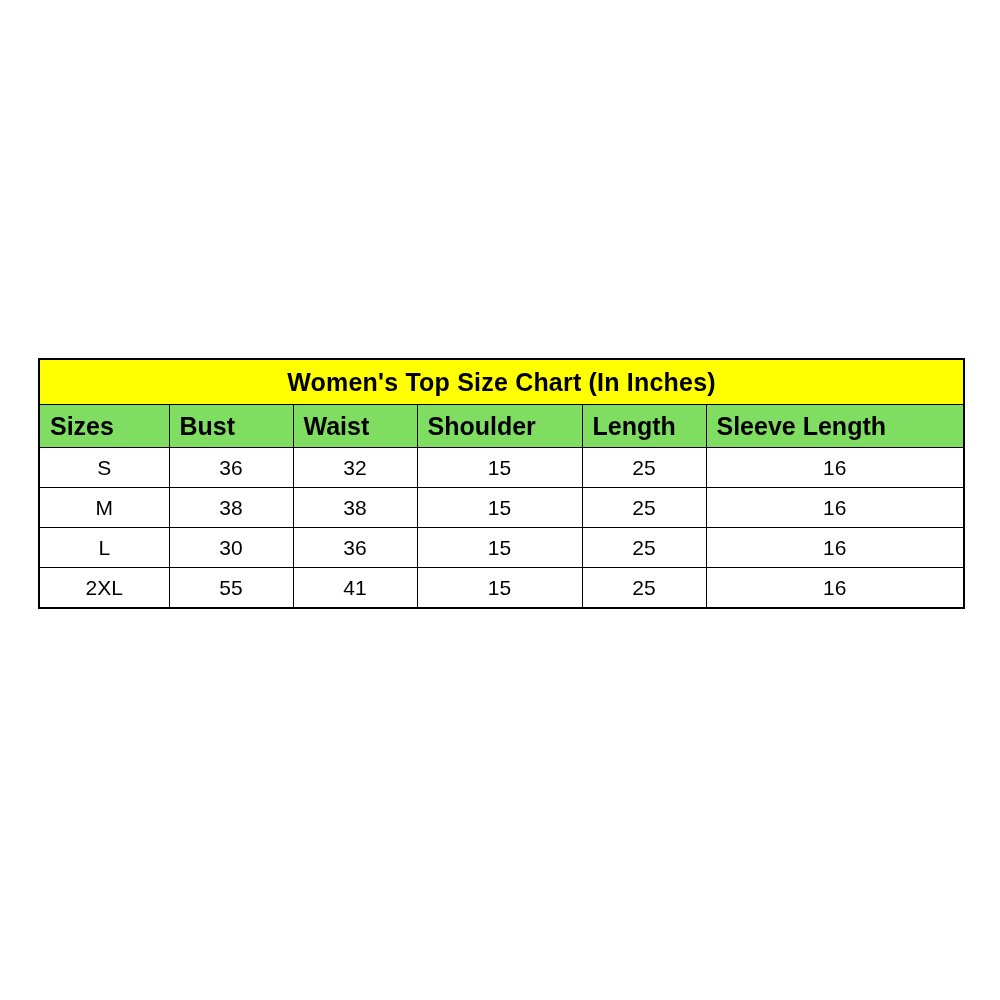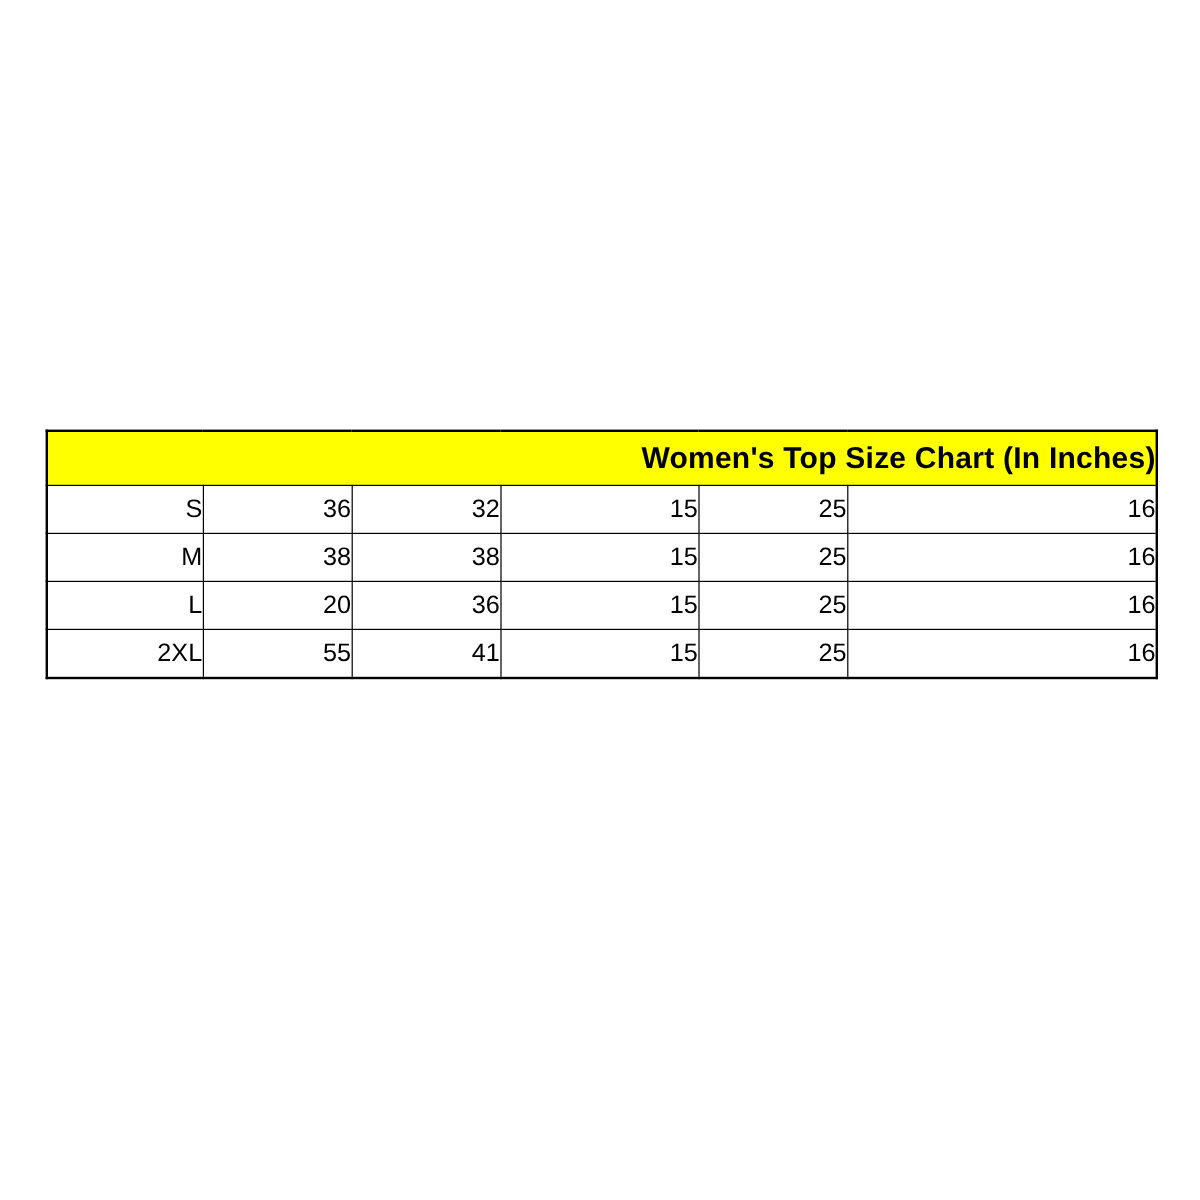--- a/index.html
+++ b/index.html
@@ -30,21 +30,21 @@
     table-layout: fixed;
     width: 925px;
     border: 2px solid #000000;
   }
 
   table.size-chart td,
   table.size-chart th {
     border: 1px solid #000000;
     padding: 0;
     margin: 0;
-    text-align: right;
+    text-align: center;
     vertical-align: middle;
     color: #000000;
   }
 
   .title-cell {
     background: #ffff00;
     font-size: 25px;
     font-weight: bold;
     height: 44px;
     letter-spacing: 0.2px;
@@ -98,20 +98,28 @@
           <col class="c1">
           <col class="c2">
           <col class="c3">
           <col class="c4">
           <col class="c5">
       </colgroup>
       <tbody>
         <tr>
           <td class="title-cell" colspan="6">Women's Top Size Chart (In Inches)</td>
         </tr>
+        <tr class="header-row">
+          <th class="col-sizes">Sizes</th>
+          <th class="col-bust">Bust</th>
+          <th class="col-waist">Waist</th>
+          <th class="col-shoulder">Shoulder</th>
+          <th class="col-length">Length</th>
+          <th class="col-sleeve">Sleeve Length</th>
+        </tr>
 
         <tr class="body-row">
           <td>S</td>
           <td>36</td>
           <td>32</td>
           <td>15</td>
           <td>25</td>
           <td>16</td>
         </tr>
 
@@ -119,21 +127,21 @@
           <td>M</td>
           <td>38</td>
           <td>38</td>
           <td>15</td>
           <td>25</td>
           <td>16</td>
         </tr>
 
         <tr class="body-row">
           <td>L</td>
-          <td>20</td>
+          <td>30</td>
           <td>36</td>
           <td>15</td>
           <td>25</td>
           <td>16</td>
         </tr>
 
 
         <tr class="body-row">
           <td>2XL</td>
           <td>55</td>

